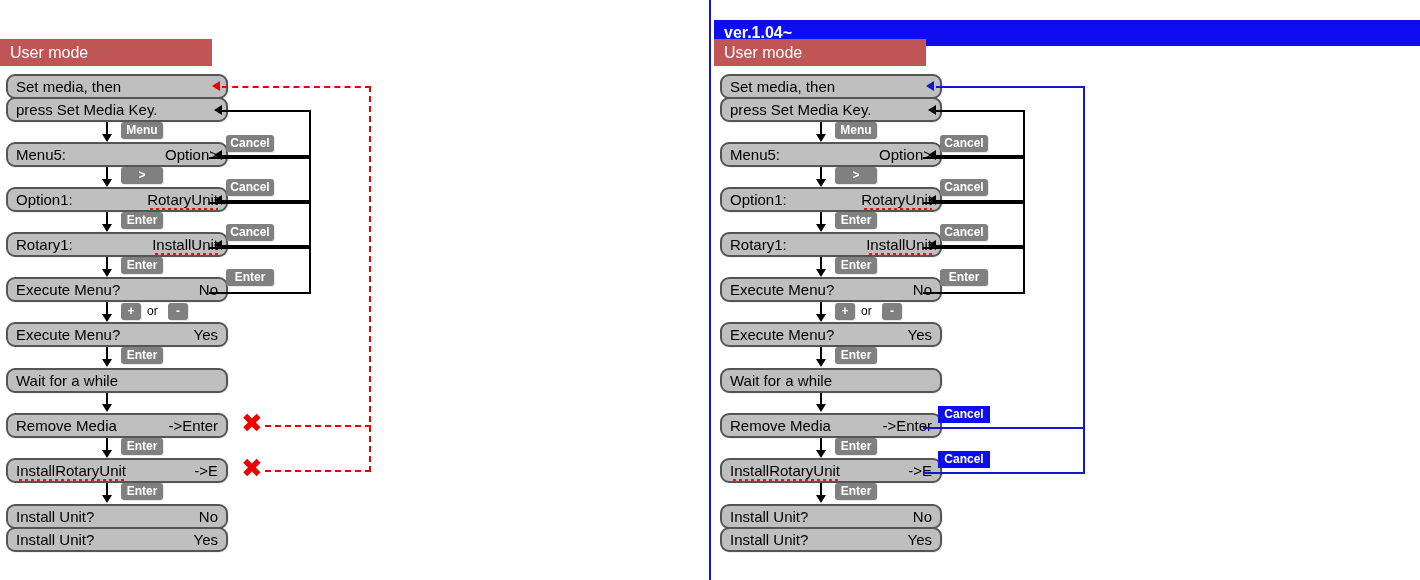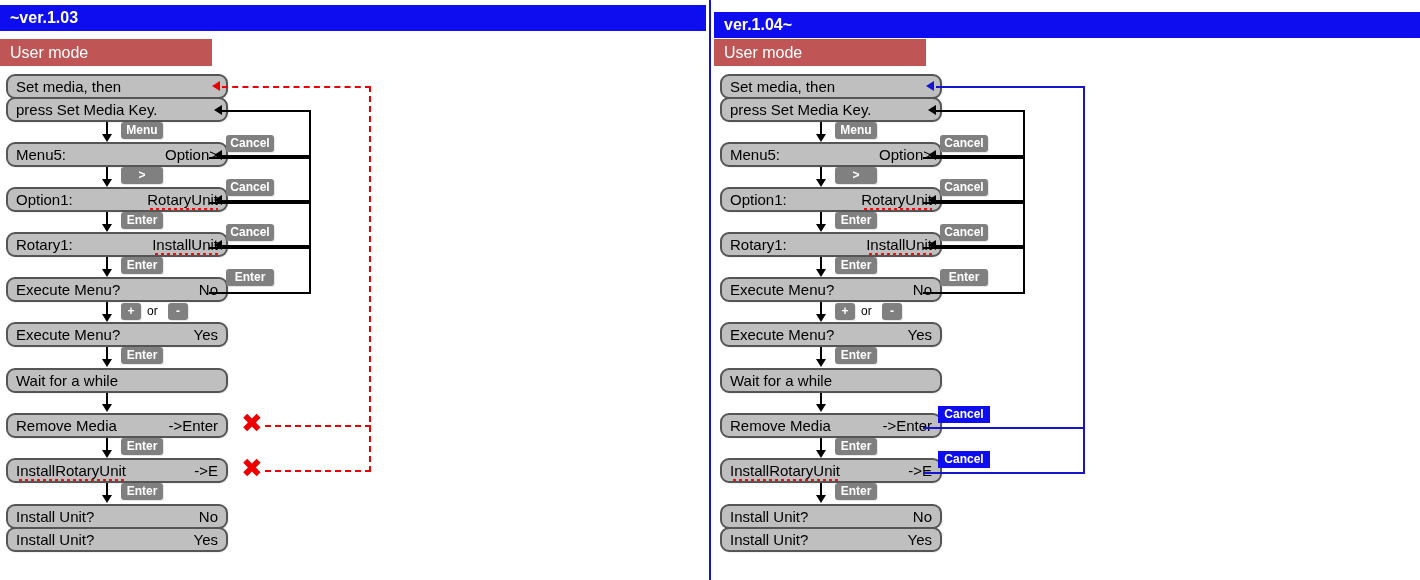--- a/index.html
+++ b/index.html
@@ -98,21 +98,20 @@
   .xmark{
     position:absolute;color:#ee0000;font-size:26px;font-weight:bold;
     line-height:26px;font-family:"DejaVu Sans",sans-serif;
   }
 </style>
 </head>
 <body>
 
 <div class="panel" id="panel-left">
 
-  <div class="ver-bar" style="left:0;top:5px;width:706px;">~ver.1.03</div>
   <div class="mode-bar" style="left:0;top:39px;width:212px;">User mode</div>
 
   <div class="lcd" style="left:6px;top:74px;">
     <span class="lbl">Set media, then</span>
     <span class="val"></span>
   </div>
   <div class="lcd" style="left:6px;top:97px;">
     <span class="lbl">press Set Media Key.</span>
     <span class="val"></span>
   </div>
@@ -219,21 +218,21 @@
   <div class="dash h" style="left:265px;top:470px;width:106px;"></div>
   <div class="dash v" style="left:369px;top:86px;height:386px;"></div>
   <div class="dash h" style="left:222px;top:86px;width:149px;"></div>
   <div class="arrow-left red" style="left:212px;top:81px;"></div>
 </div>
 
 <div id="panel-divider"></div>
 
 <div class="panel" id="panel-right">
 
-  <div class="ver-bar" style="left:4px;top:12px;width:706px;">ver.1.04~</div>
+  <div class="ver-bar" style="left:4px;top:20px;width:706px;">ver.1.04~</div>
   <div class="mode-bar" style="left:4px;top:39px;width:212px;">User mode</div>
 
   <div class="lcd" style="left:10px;top:74px;">
     <span class="lbl">Set media, then</span>
     <span class="val"></span>
   </div>
   <div class="lcd" style="left:10px;top:97px;">
     <span class="lbl">press Set Media Key.</span>
     <span class="val"></span>
   </div>

